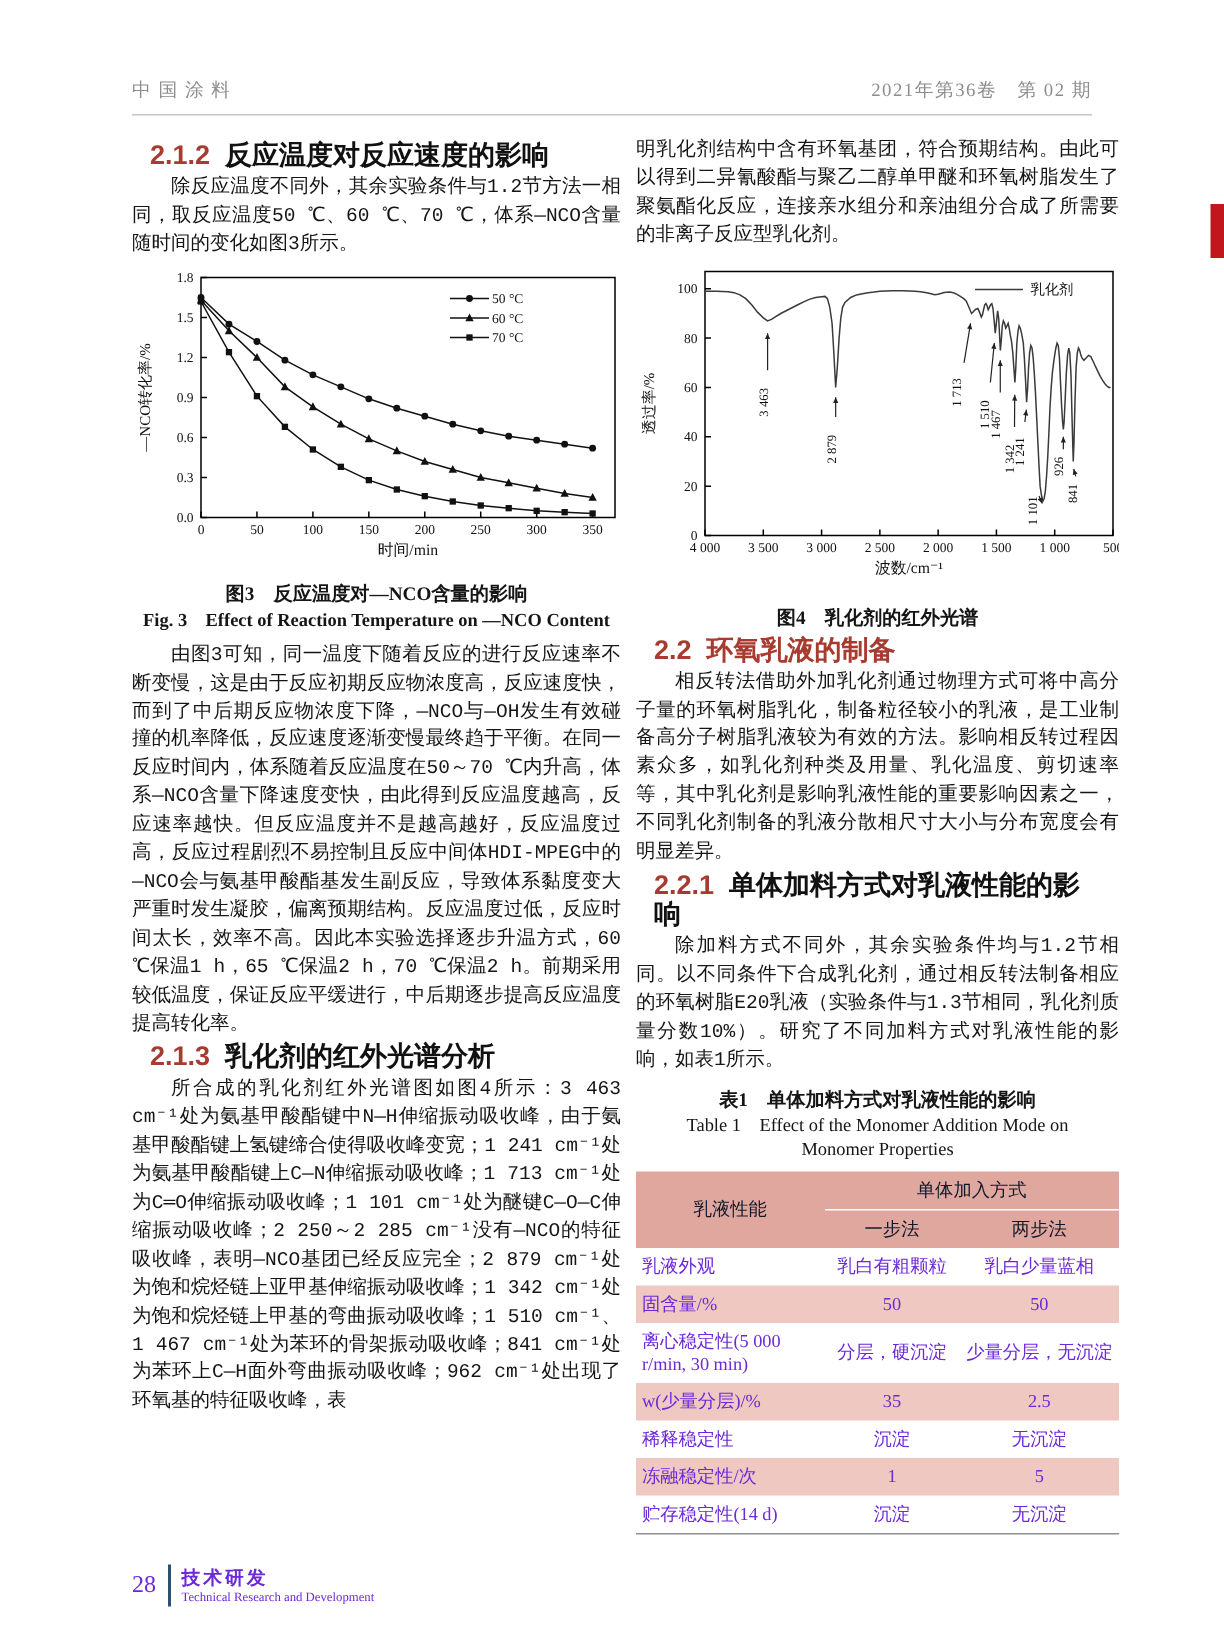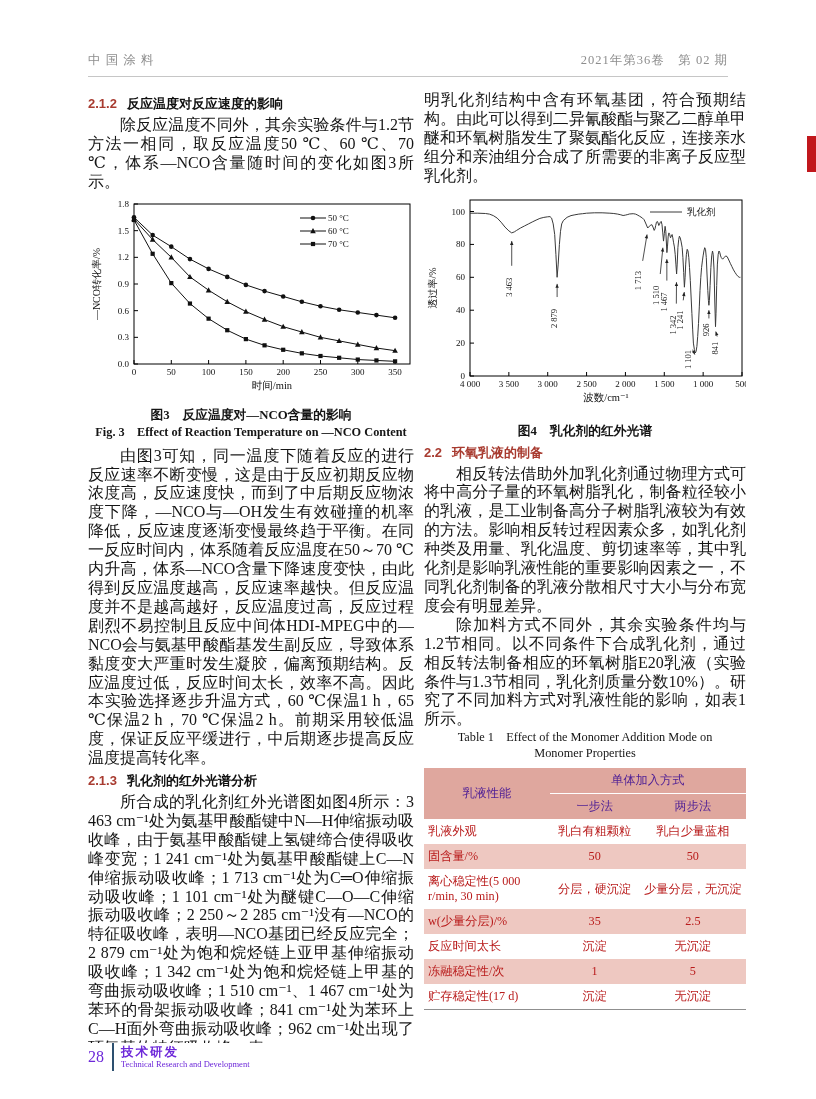--- a/index.html
+++ b/index.html
@@ -7,41 +7,41 @@
         font-family:"Liberation Serif","DejaVu Serif",serif;color:#151515;}
   
   .header{position:absolute;left:88px;top:52px;width:640px;display:flex;
           justify-content:space-between;font-size:12.5px;color:#8d8d8d;letter-spacing:1px;}
   .header-rule{position:absolute;left:88px;top:76px;width:640px;border-top:1px solid #c6c6c6;}
   .red-tab{position:absolute;right:0;top:136px;width:9px;height:36px;background:#c1171c;}
   
   .col{position:absolute;top:91px;height:952px;overflow:hidden;}
   #colL{left:88px;width:326px;}
   #colR{left:424px;width:322px;}
-  .para{margin:0;font-size:16px;line-height:18.9px;text-align:justify;text-indent:2em;}
+  .para{margin:0;font-size:13px;line-height:18.9px;text-align:justify;text-indent:2em;font-family:Liberation Mono, monospace;}
   .para.noindent{text-indent:0;}
-  .sechead{margin:3px 0 3px;font-size:13px;line-height:19px;}
+  .sechead{margin:3px 12px 3px;font-size:18px;line-height:19px;}
   .sec-num{color:#a83b30;font-weight:bold;font-family:"Liberation Sans","DejaVu Sans",sans-serif;margin-right:10px;}
   .sec-title{font-weight:bold;color:#111;}
   .sec-title.red{color:#a83b30;}
   
   .figwrap{margin:4px 0 0;}
   svg{display:block;}
   svg text{font-family:"Liberation Serif","DejaVu Serif",serif;fill:#111;}
   .figcap{margin:3px 0 0;text-align:center;font-weight:bold;font-size:12.8px;line-height:17px;}
   .figcapen{margin:0 0 6px;text-align:center;font-weight:bold;font-size:12.3px;line-height:17px;}
   
   .tablecap{margin:8px 0 0;text-align:center;font-weight:bold;font-size:12.8px;line-height:17px;}
   .tablecapen{margin:0;text-align:center;font-weight:normal;font-size:12.3px;line-height:16px;}
   table{border-collapse:collapse;width:322px;margin-top:7px;font-size:12.2px;}
   th,td{padding:5px 3px;line-height:15px;font-weight:normal;}
-  thead th{background:#dfa79e;color:#4c1d95;}
+  thead th{background:#dfa79e;color:#0f172a;}
   th.grp{border-bottom:1px solid #fff;}
   tbody tr.pink{background:#eec8c1;}
-  tbody td{text-align:center;color:#b91c1c;}
+  tbody td{text-align:center;color:#6d28d9;}
   tbody td.prop{text-align:left;padding-left:4px;}
   tbody tr:last-child td{border-bottom:1.5px solid #8f8f8f;}
   
   .footer{position:absolute;left:88px;top:1043px;display:flex;align-items:center;color:#6d28d9;}
   .pgnum{font-size:16px;margin-right:8px;}
   .fbar{width:2px;height:28px;background:#2d5070;margin-right:7px;}
   .fcn{font-size:12.5px;font-weight:bold;letter-spacing:2px;line-height:14px;}
   .fen{font-size:8.5px;line-height:11px;}
 </style>
 </head>
@@ -236,22 +236,26 @@
           <text x="182" y="211" text-anchor="middle" font-size="10.5">波数/cm⁻¹</text>
           <text x="12" y="98" text-anchor="middle" font-size="10" transform="rotate(-90 12 98)">透过率/%</text>
         </svg>
     </div>
     <div class="figcap">图4　乳化剂的红外光谱</div>
 
     <p class="sechead">
       <span class="sec-num">2.2</span><span class="sec-title red">环氧乳液的制备</span>
     </p>
     <p class="para">相反转法借助外加乳化剂通过物理方式可将中高分子量的环氧树脂乳化，制备粒径较小的乳液，是工业制备高分子树脂乳液较为有效的方法。影响相反转过程因素众多，如乳化剂种类及用量、乳化温度、剪切速率等，其中乳化剂是影响乳液性能的重要影响因素之一，不同乳化剂制备的乳液分散相尺寸大小与分布宽度会有明显差异。</p>
+    <p class="sechead">
+      <span class="sec-num">2.2.1</span><span class="sec-title">单体加料方式对乳液性能的影响</span>
+    </p>
     <p class="para">除加料方式不同外，其余实验条件均与1.2节相同。以不同条件下合成乳化剂，通过相反转法制备相应的环氧树脂E20乳液（实验条件与1.3节相同，乳化剂质量分数10%）。研究了不同加料方式对乳液性能的影响，如表1所示。</p>
 
+    <div class="tablecap">表1　单体加料方式对乳液性能的影响</div>
     <div class="tablecapen">Table 1　Effect of the Monomer Addition Mode on</div>
     <div class="tablecapen">Monomer Properties</div>
 
     <table>
       <thead>
         <tr>
           <th rowspan="2" style="width:39%">乳液性能</th>
           <th colspan="2" class="grp">单体加入方式</th>
         </tr>
         <tr>
@@ -274,31 +278,31 @@
             <td class="prop">离心稳定性(5 000 r/min, 30 min)</td>
             <td>分层，硬沉淀</td>
             <td>少量分层，无沉淀</td>
           </tr>
           <tr class="pink">
             <td class="prop">w(少量分层)/%</td>
             <td>35</td>
             <td>2.5</td>
           </tr>
           <tr class="white">
-            <td class="prop">反应时间太长</td>
+            <td class="prop">稀释稳定性</td>
             <td>沉淀</td>
             <td>无沉淀</td>
           </tr>
           <tr class="pink">
             <td class="prop">冻融稳定性/次</td>
             <td>1</td>
             <td>5</td>
           </tr>
           <tr class="white">
-            <td class="prop">贮存稳定性(17 d)</td>
+            <td class="prop">贮存稳定性(14 d)</td>
             <td>沉淀</td>
             <td>无沉淀</td>
           </tr>
         </tbody>
     </table>
   </div>
 
   <div class="footer">
     <span class="pgnum">28</span>
     <div class="fbar"></div>

